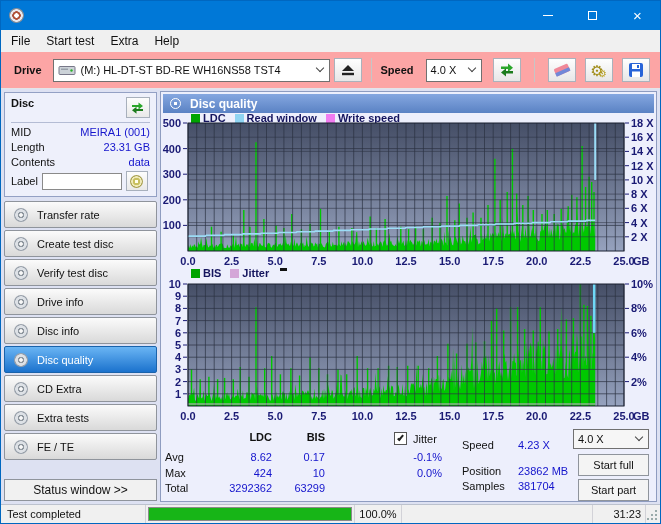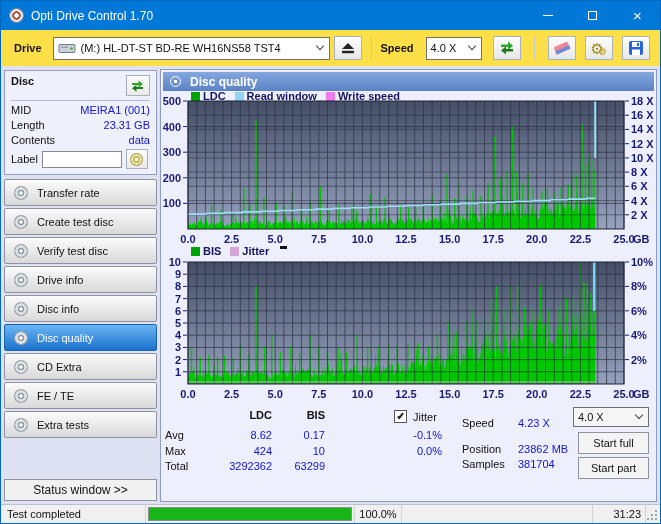--- a/index.html
+++ b/index.html
@@ -14,21 +14,21 @@
   .winbtns{margin-left:auto;display:flex;height:100%;}
   .winbtn{width:45px;display:flex;align-items:center;justify-content:center;color:#fff;}
   .ic-min{width:10px;height:1px;background:#fff;display:block;}
   .ic-max{width:9px;height:9px;border:1px solid #fff;display:block;}
   .ic-close{font-size:15px;line-height:15px;}
   
   .menubar{flex:0 0 22px;background:#f0f0f0;display:flex;align-items:center;font-size:12px;color:#111;}
   .menu-item{padding:0 8px;height:100%;display:flex;align-items:center;}
   .menu-item:first-child{padding-left:10px;}
   
-  .toolbar{flex:0 0 37px;background:#fde047;display:flex;align-items:center;border-bottom:1px solid #e4e4e8;}
+  .toolbar{flex:0 0 37px;background:#fca5a5;display:flex;align-items:center;border-bottom:1px solid #e4e4e8;}
   .tb-label{font-weight:bold;font-size:11px;color:#111;}
   .combo{height:23px;background:#fff;border:1px solid #707070;display:flex;align-items:center;font-size:11px;color:#111;padding-left:4px;}
   .chev{width:6px;height:6px;border-right:1.4px solid #444;border-bottom:1.4px solid #444;transform:rotate(45deg);display:inline-block;margin-top:-4px;}
   .combo .chev{margin-left:auto;margin-right:6px;}
   .tb-btn{width:28px;height:24px;border:1px solid #aab2bc;background:linear-gradient(#fefefe,#e7e7e7);
     display:flex;align-items:center;justify-content:center;}
   .tb-sep{width:1px;height:24px;background:#c6c6c6;margin:0 9px;}
   .gear{font-size:15px;color:#a08c18;line-height:15px;}
   .gear2{font-size:10px;color:#b8a020;margin-left:-6px;margin-top:7px;}
   
@@ -97,34 +97,39 @@
   .sb-grip{width:14px;border-right:none;position:relative;}
   .grip-dot{position:absolute;width:2px;height:2px;background:#9aa;}
 </style>
 </head>
 <body>
 
 <div class="win">
 
   <div class="titlebar">
     <span class="app-icon"></span>
-    <span class="title">Opti Drive Control 1.70</span>
     <div class="winbtns">
       <div class="winbtn">
           <span class="ic-min"></span>
         </div>
       <div class="winbtn">
           <span class="ic-max"></span>
         </div>
       <div class="winbtn">
           <span class="ic-close">×</span>
         </div>
     </div>
   </div>
 
+  <div class="menubar">
+    <span class="menu-item">File</span>
+    <span class="menu-item">Start test</span>
+    <span class="menu-item">Extra</span>
+    <span class="menu-item">Help</span>
+  </div>
 
   <div class="toolbar">
     <span class="tb-label" style="margin-left:13px">Drive</span>
     <div class="combo" style="width:277px;margin-left:11px">
       <svg width="18" height="12">
           <rect x="1" y="2.5" width="16" height="8" rx="1" fill="#ccd2d8" stroke="#778"></rect>
           <rect x="3" y="4.5" width="7" height="1.5" fill="#98a0aa"></rect>
           <circle cx="13.5" cy="6.5" r="1.2" fill="#2ab02a"></circle>
         </svg>
       <span style="margin-left:5px">(M:)   HL-DT-ST BD-RE  WH16NS58 TST4</span>
@@ -230,25 +235,25 @@
         <div class="nav-btn sel">
             <span class="cd-icon"></span>
             <span>Disc quality</span>
           </div>
         <div class="nav-btn">
             <span class="cd-icon"></span>
             <span>CD Extra</span>
           </div>
         <div class="nav-btn">
             <span class="cd-icon"></span>
+            <span>Extra tests</span>
+          </div>
+        <div class="nav-btn">
+            <span class="cd-icon"></span>
             <span>FE / TE</span>
-          </div>
-        <div class="nav-btn">
-            <span class="cd-icon"></span>
-            <span>Extra tests</span>
           </div>
       </div>
 
       <div class="status-btn">Status window &gt;&gt;</div>
     </div>
 
     <div class="main">
       <div class="dq-header">
         <span class="dq-icon"></span>
         <span>Disc quality</span>

